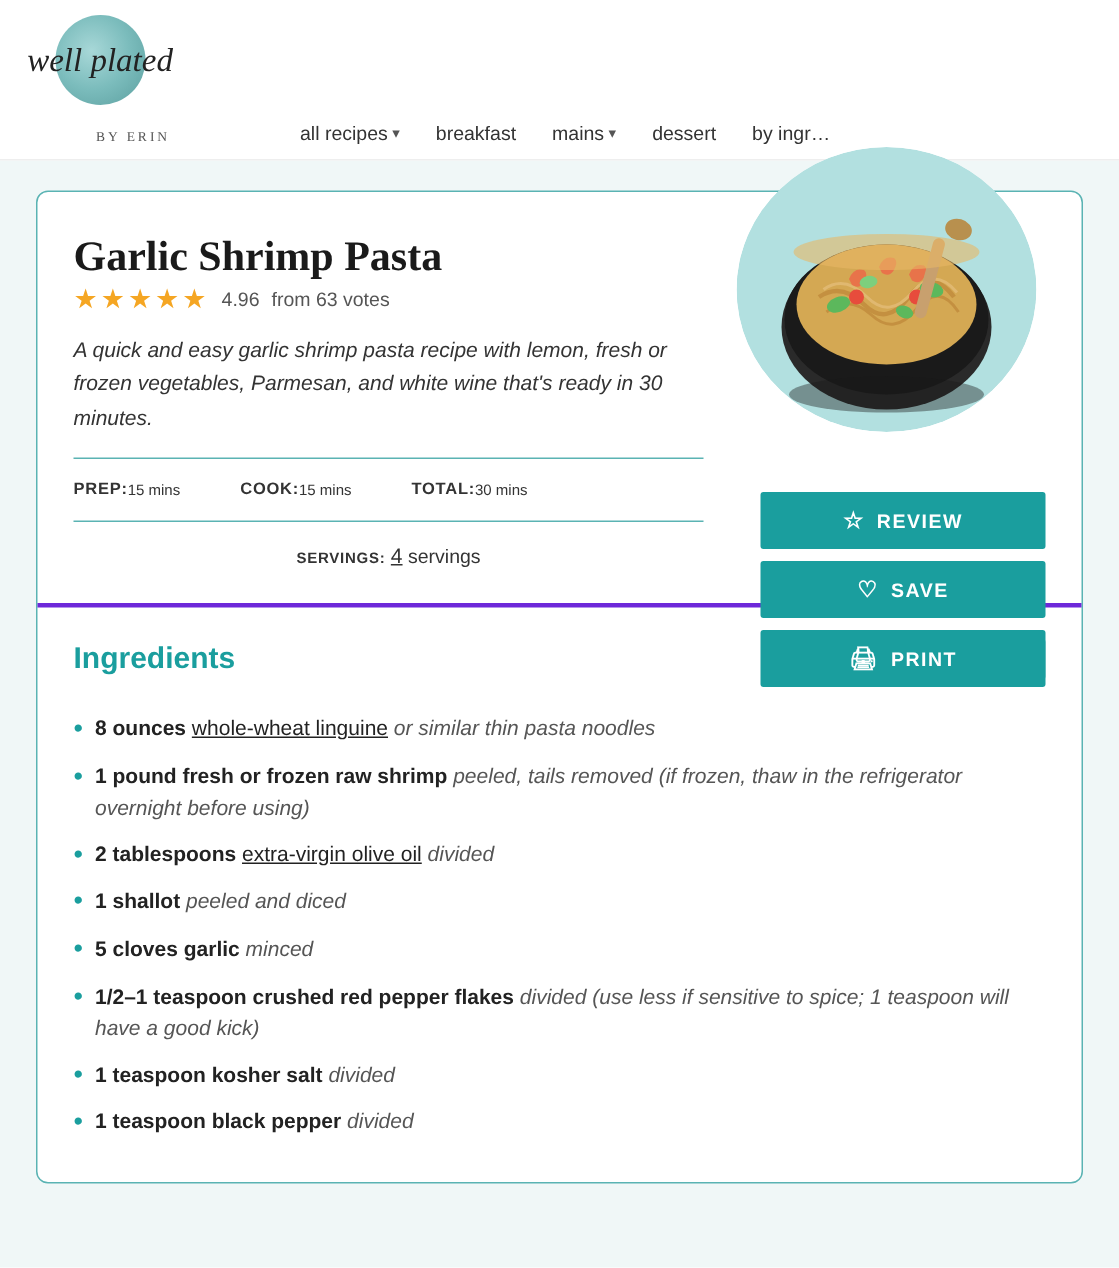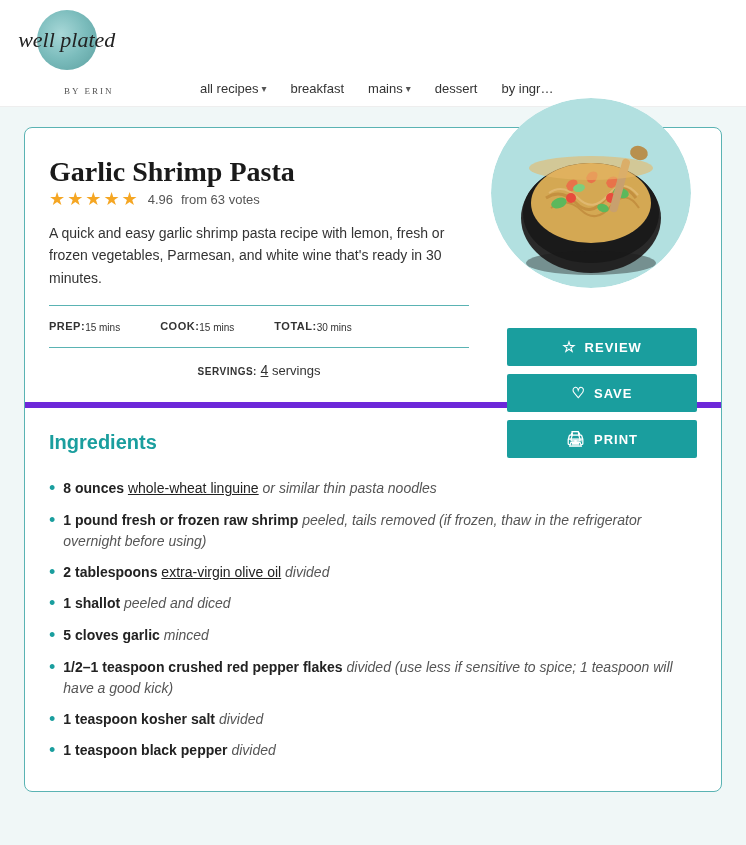--- a/index.html
+++ b/index.html
@@ -150,20 +150,21 @@
       color: #555;
     }
 
     .recipe-description {
       font-family: Arial, sans-serif;
       font-size: 14px;
       color: #333;
       line-height: 1.6;
       margin-bottom: 16px;
       max-width: 420px;
+      font-style: italic;
     }
 
     .divider {
       border: none;
       border-top: 1.5px solid #5ab3b3;
       margin: 12px 0;
       max-width: 420px;
     }
 
     .time-row {
@@ -235,21 +236,21 @@
       align-items: center;
       justify-content: center;
       gap: 8px;
       border-radius: 2px;
     }
     .btn-icon { font-size: 15px; }
 
     
     .ingredients-section {
       padding: 20px 24px 24px;
-      border-top: 6px solid #6d28d9;
+      border-top: 3px solid #6d28d9;
     }
 
     .ingredients-header {
       display: flex;
       align-items: center;
       justify-content: space-between;
       margin-bottom: 16px;
     }
 
     .ingredients-title {

